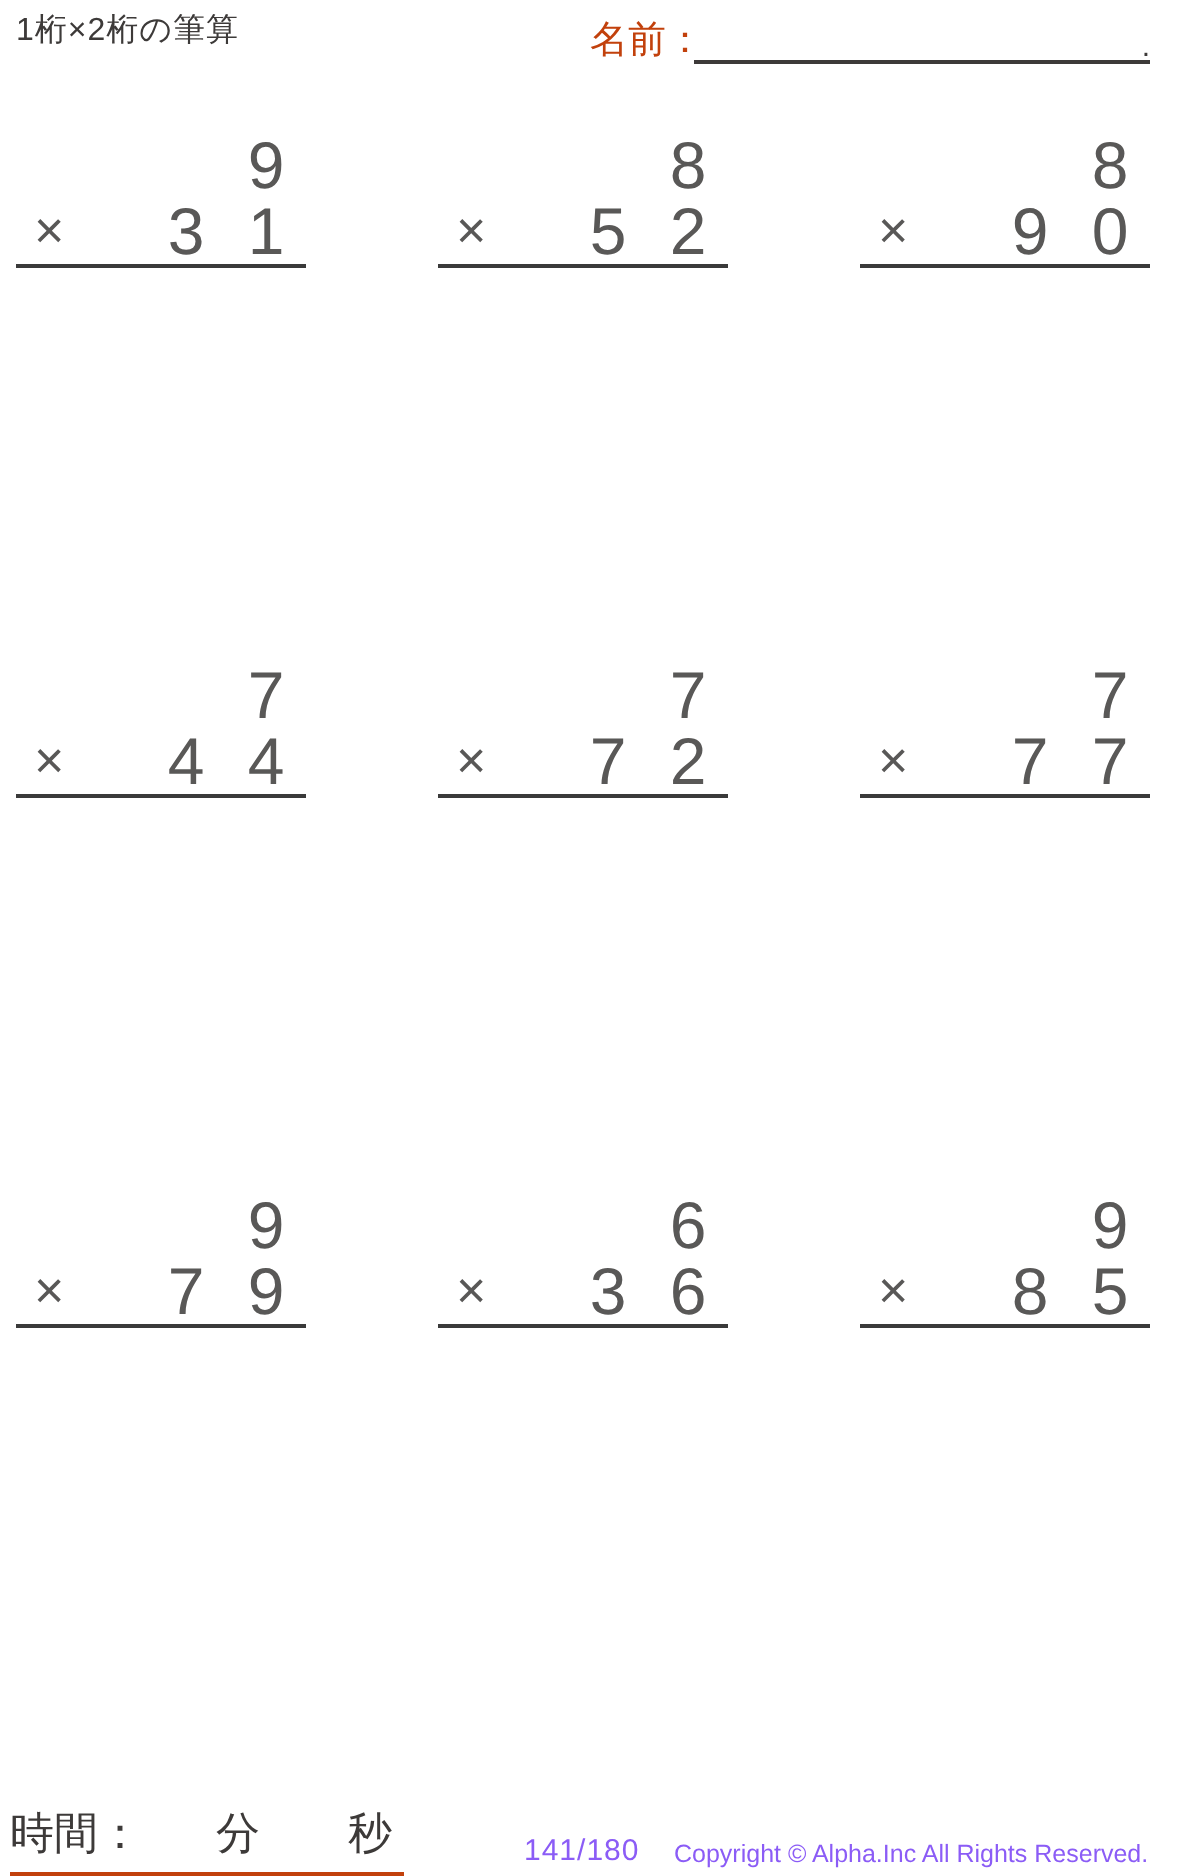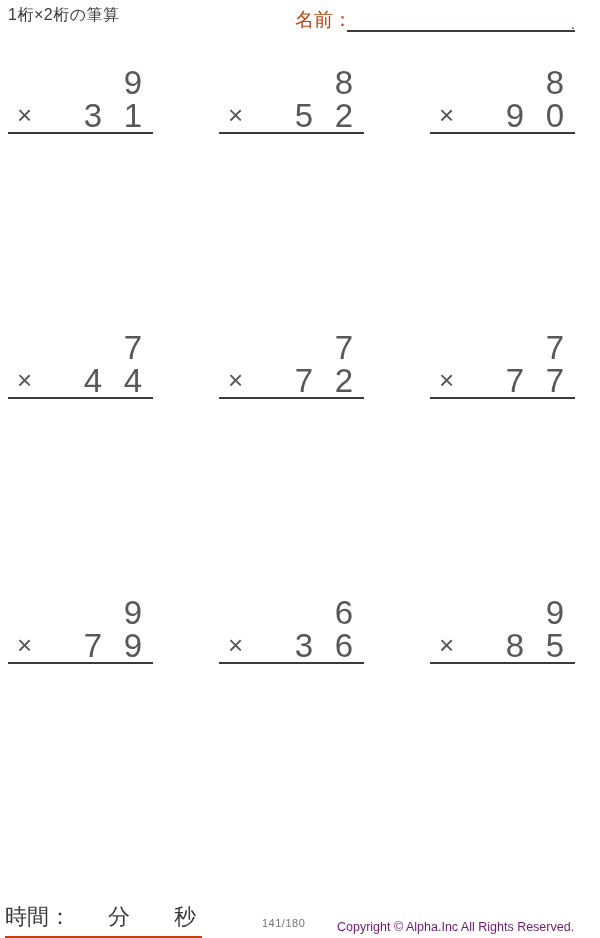--- a/index.html
+++ b/index.html
@@ -91,30 +91,30 @@
     padding: 0 6px 4px 0;
     font-size: 22px;
     color: #3d3a39;
   }
   .time-sp1 { display: inline-block; width: 37px; }
   .time-sp2 { display: inline-block; width: 44px; }
   .page-number {
     position: absolute;
     left: 262px;
     top: 917px;
-    font-size: 11px;
+    font-size: 15px;
     letter-spacing: 0.5px;
-    color: #737373;
+    color: #8b5cf6;
   }
   .copyright {
     position: absolute;
     left: 337px;
     top: 920px;
     font-size: 12.5px;
-    color: #701a75;
+    color: #8b5cf6;
   }
 </style>
 </head>
 <body>
 
 <div class="sheet-title">1桁×2桁の筆算</div>
 <div class="name-label">名前：</div>
 <div class="name-line">
     <span>.</span>
   </div>

